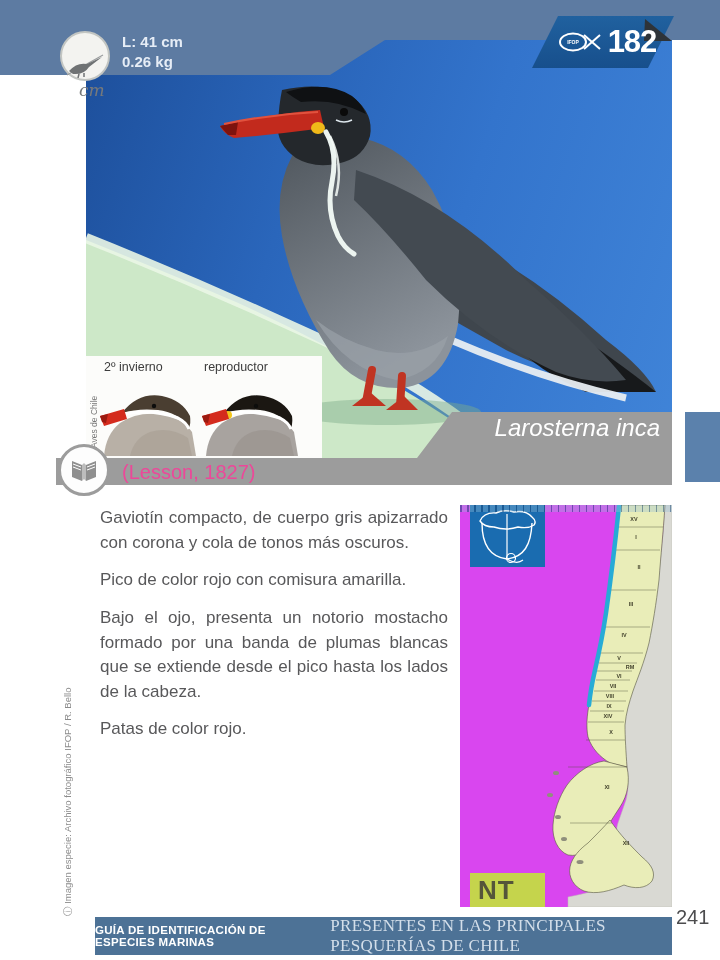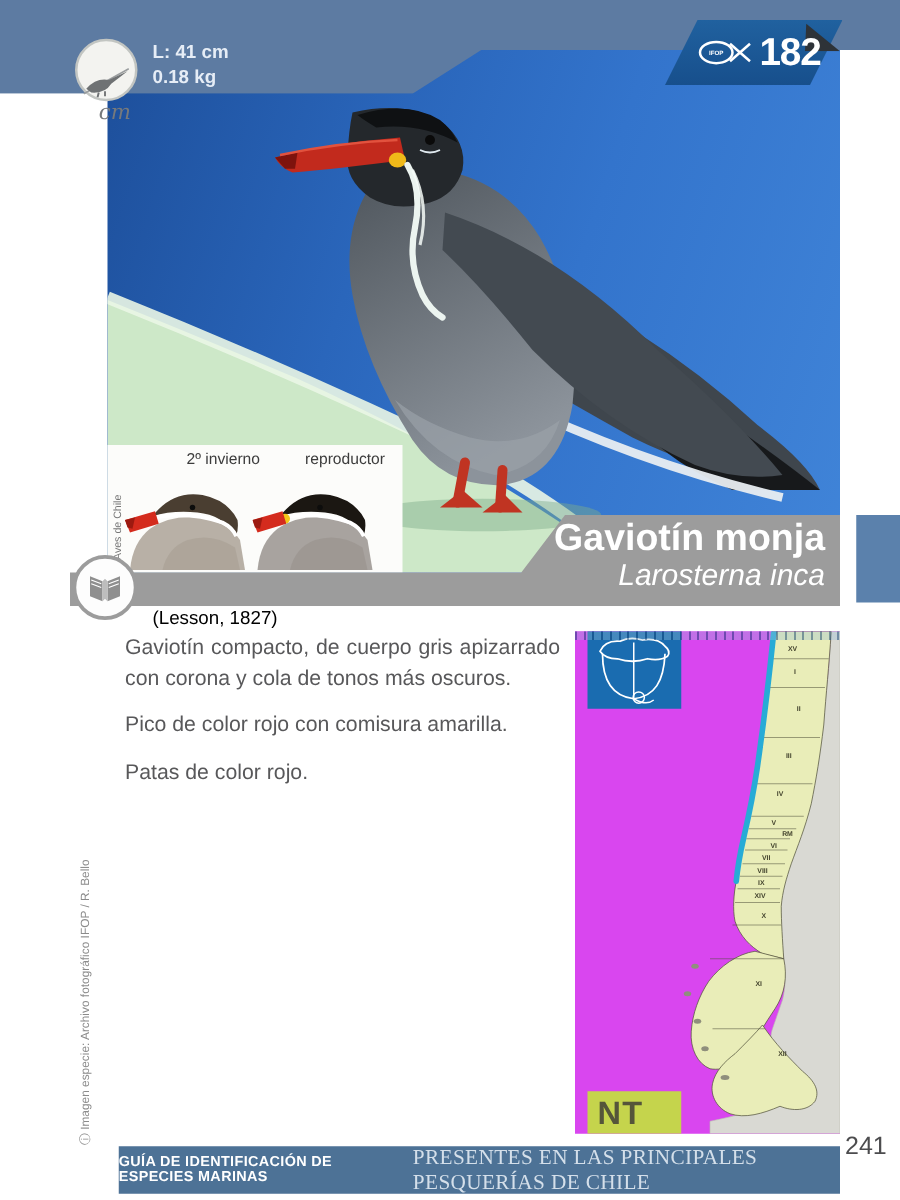--- a/index.html
+++ b/index.html
@@ -32,27 +32,27 @@
   #badge .content{position:absolute;left:20px;top:0;width:110px;height:52px;display:flex;
     align-items:center;justify-content:center;gap:6px;}
   #badge .num{color:#fff;font-size:31px;font-weight:700;letter-spacing:-1px;}
 
   
   #banner{left:56px;top:412px;width:616px;height:73px;background:#9c9c9c;z-index:4;
     clip-path:polygon(396px 0,616px 0,616px 73px,0 73px,0 46px,361px 46px);}
   #banner-text{left:380px;top:414px;width:280px;text-align:right;z-index:5;color:#fff;}
   #banner-text .common{font-size:30px;font-weight:700;line-height:33px;}
   #banner-text .sci{font-size:24px;font-style:italic;line-height:27px;}
-  #lesson{left:122px;top:486px;color:#000000;font-size:15px;z-index:5;}
+  #lesson{left:122px;top:461px;color:#ec4899;font-size:20px;z-index:5;}
   #book-icon{left:58px;top:444px;width:52px;height:52px;border-radius:50%;background:#fdfdfd;
     border:3px solid #9c9c9c;z-index:6;box-sizing:border-box;display:flex;align-items:center;justify-content:center;}
 
   
   #inset{left:86px;top:356px;width:236px;height:102px;background:#fcfcfa;z-index:2;}
-  #inset .lbl{position:absolute;top:4px;font-size:12.5px;color:#3c3c3c;width:104px;text-align:right;}
+  #inset .lbl{position:absolute;top:4px;font-size:12.5px;color:#3c3c3c;width:104px;text-align:left;}
   #inset .lbl.l1{left:18px;}
   #inset .lbl.l2{left:118px;}
   #aves-credit{left:3px;top:92px;transform:rotate(-90deg);transform-origin:0 0;
     font-size:8.5px;color:#777;white-space:nowrap;width:80px;}
 
   
   #body-text{left:100px;top:506px;width:348px;color:#58585a;font-size:17px;line-height:1.45;z-index:2;}
   #body-text p{margin:0 0 13px 0;text-align:justify;}
 
   
@@ -132,21 +132,21 @@
     <span class="cm-text">cm</span>
     <svg width="44" height="30" style="position:absolute;left:1px;top:15px;">
       <line x1="4" y1="27" x2="40" y2="7" stroke="#9a9d9f" stroke-width="1.2"></line>
       <path d="M6,23 Q14,14 24,16 L39,9 L26,19 Q21,27 10,26 Z" fill="#6f7274"></path>
       <line x1="16" y1="26" x2="15" y2="30" stroke="#6f7274" stroke-width="1.5"></line>
       <line x1="21" y1="25" x2="21" y2="29" stroke="#6f7274" stroke-width="1.5"></line>
     </svg>
   </div>
   <div id="measure" class="abs">
     <div>L: 41 cm</div>
-    <div>0.18 kg</div>
+    <div>0.26 kg</div>
   </div>
 
   <div id="badge" class="abs">
     <div class="shape"></div>
     <div class="fold"></div>
     <div class="content">
       <svg width="44" height="28" viewBox="0 0 44 28">
         <ellipse cx="15" cy="14" rx="13" ry="8.5" stroke="#fff" stroke-width="2" fill="none"></ellipse>
         <line x1="26" y1="7" x2="42" y2="21" stroke="#fff" stroke-width="2"></line>
         <line x1="42" y1="7" x2="26" y2="21" stroke="#fff" stroke-width="2"></line>
@@ -176,36 +176,36 @@
       <path d="M20,39 Q48,32 78,42 Q86,46 89,53" stroke="#fff" stroke-width="3" fill="none"></path>
       <circle cx="26" cy="39" r="4" fill="#f2c51a"></circle>
       <path d="M0,40 L24,33 L27,43 L4,50 Z" fill="#d42b1d"></path>
       <path d="M0,40 L8,38 L6,47 L2,46 Z" fill="#9c1a10"></path>
       <circle cx="54" cy="30" r="2.2" fill="#0d0d0c"></circle>
     </svg>
   </div>
 
   <div id="banner" class="abs"></div>
   <div id="banner-text" class="abs">
-    <div class="common">Gaviotín monja</div>
     <div class="sci">Larosterna inca</div>
   </div>
   <div id="lesson" class="abs">(Lesson, 1827)</div>
   <div id="book-icon" class="abs">
     <svg width="30" height="26" viewBox="0 0 30 26">
       <path d="M3,4 L13,8 L13,24 L3,20 Z" fill="#8f8f8f"></path>
       <path d="M27,4 L17,8 L17,24 L27,20 Z" fill="#8f8f8f"></path>
       <path d="M13,8 L15,6 L17,8 L17,24 L15,22 L13,24 Z" fill="#bdbdbd"></path>
       <path d="M4,7 L12,10 M4,10 L12,13 M26,7 L18,10 M26,10 L18,13" stroke="#fff" stroke-width="1"></path>
     </svg>
   </div>
 
   <div id="body-text" class="abs">
     <p>Gaviotín compacto, de cuerpo gris apizarrado con corona y cola de tonos más oscuros.</p>
     <p>Pico de color rojo con comisura amarilla.</p>
+    <p>Bajo el ojo, presenta un notorio mostacho formado por una banda de plumas blancas que se extiende desde el pico hasta los lados de la cabeza.</p>
     <p>Patas de color rojo.</p>
   </div>
 
   <div id="photo-credit" class="abs">ⓘ Imagen especie: Archivo fotográfico IFOP / R. Bello</div>
 
   <div id="map-panel" class="abs">
     <svg id="map-svg" width="212" height="402" viewBox="0 0 212 402">
 
       <path d="M205,0 L212,0 L212,402 L108,402 L108,392 C128,388 150,382 166,376 C176,372 182,366 180,358 L170,346 C160,338 154,330 158,318 L166,295 C169,284 168,272 167,262 C165,248 163,232 163,220 C163,208 166,198 170,186 C175,172 180,160 185,146 C190,130 193,115 195,100 C198,78 201,48 203,30 Z" fill="#d9d9d3" stroke="#bcbcb2" stroke-width="0.5"></path>
 

